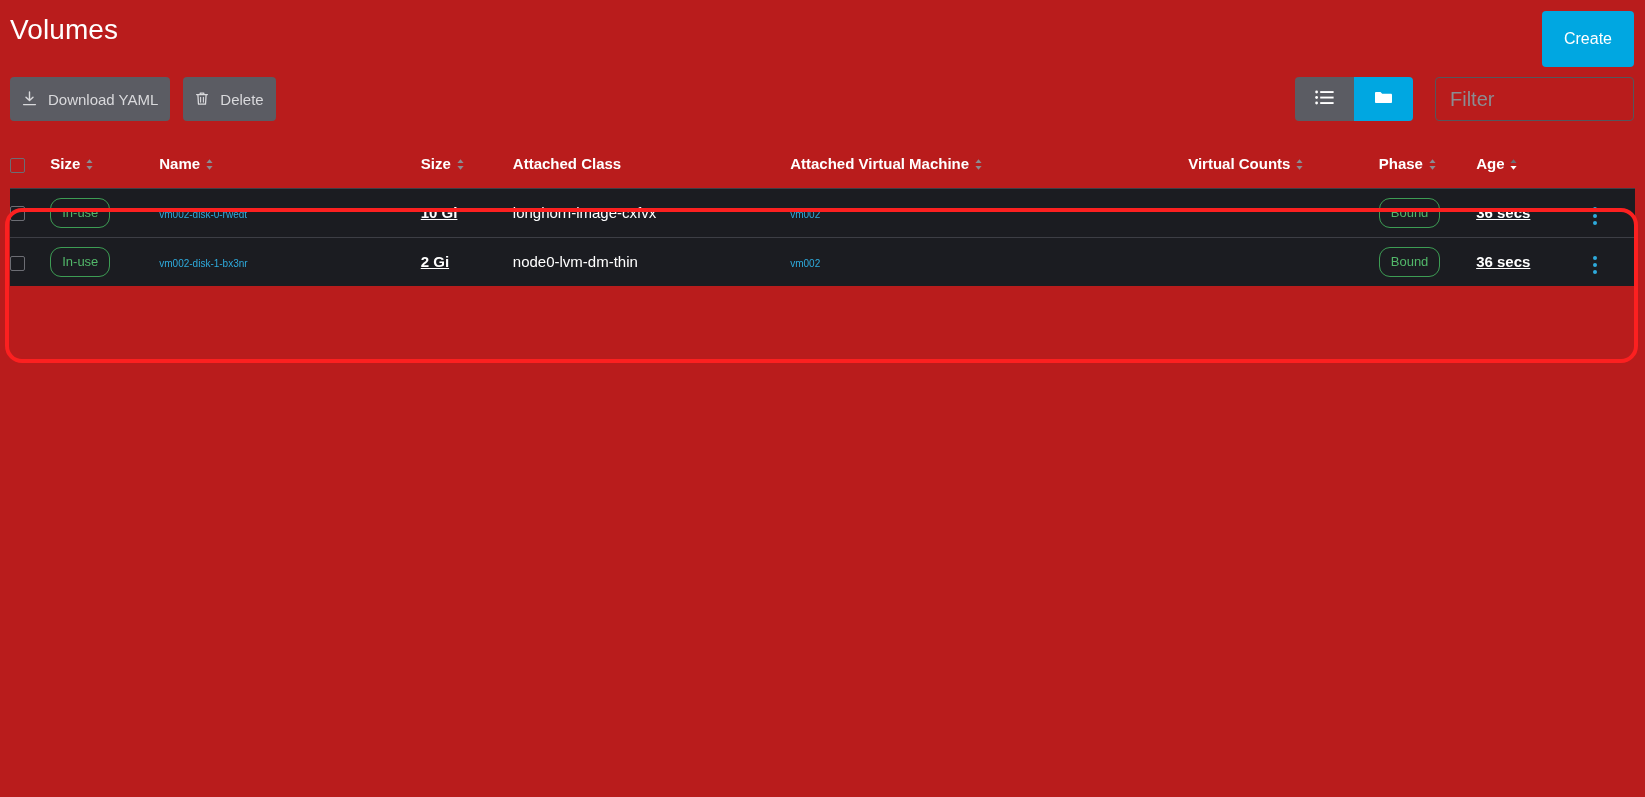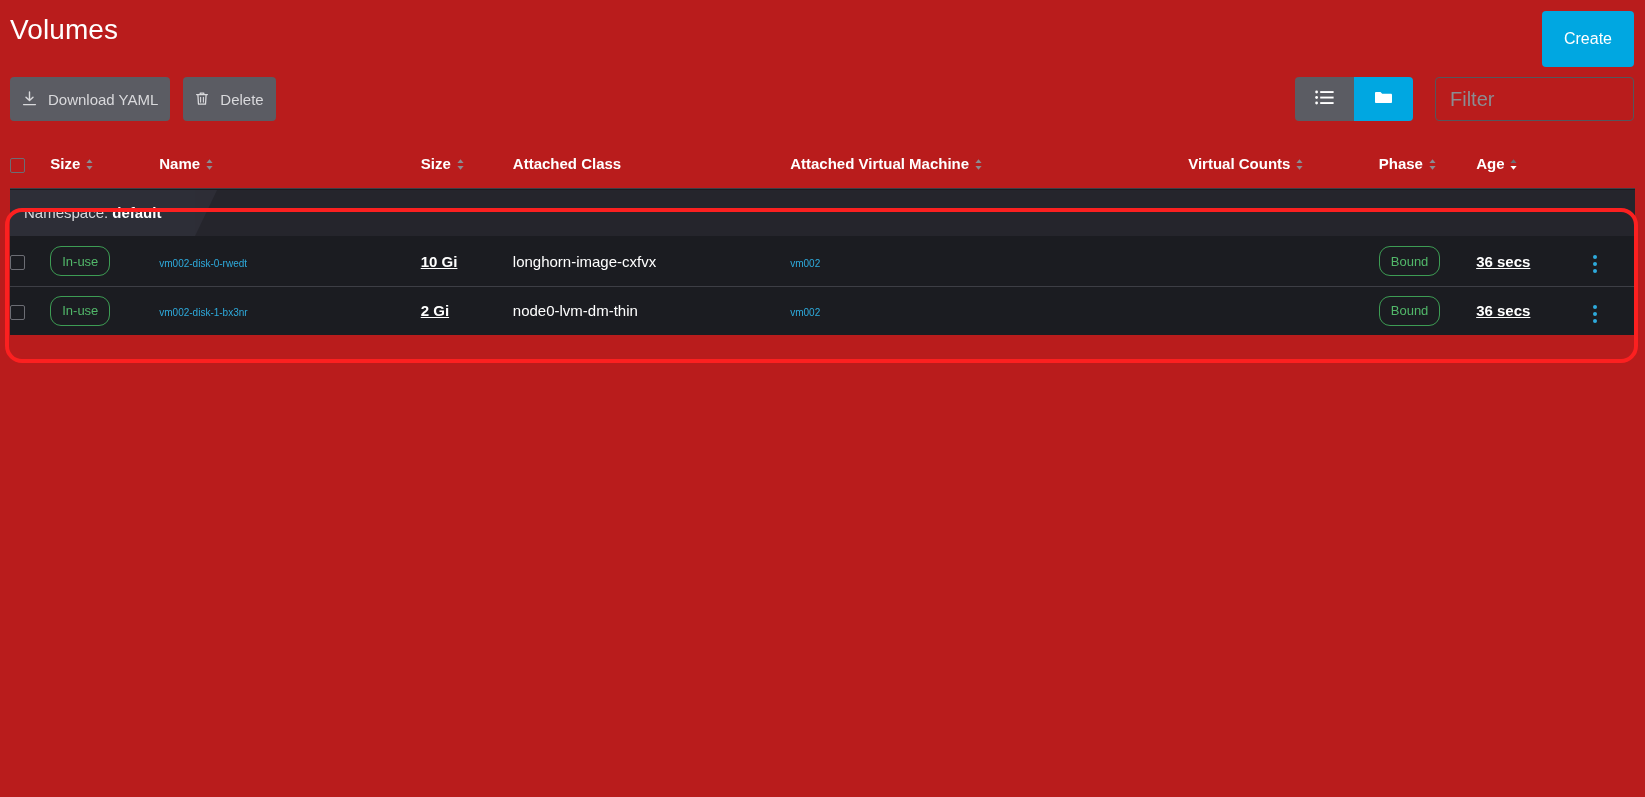--- a/index.html
+++ b/index.html
@@ -472,31 +472,20 @@
               </span>
             </span>
           </th>
 
           <th></th>
         </tr>
       </thead>
 
       <tbody>
 
-        <tr class="group-row">
-          <td colspan="10">
-            <div class="group-banner">
-              <div class="group-tab">
-                <span>Namespace:</span>
-                <span class="group-label-strong">default</span>
-              </div>
-              <div class="group-rest"></div>
-            </div>
-          </td>
-        </tr>
 
         <tr class="data-row">
           <td>
             <span class="checkbox"></span>
           </td>
           <td>
             <span class="badge">In-use</span>
           </td>
           <td>
             <a class="link">vm002-disk-0-rwedt</a>

